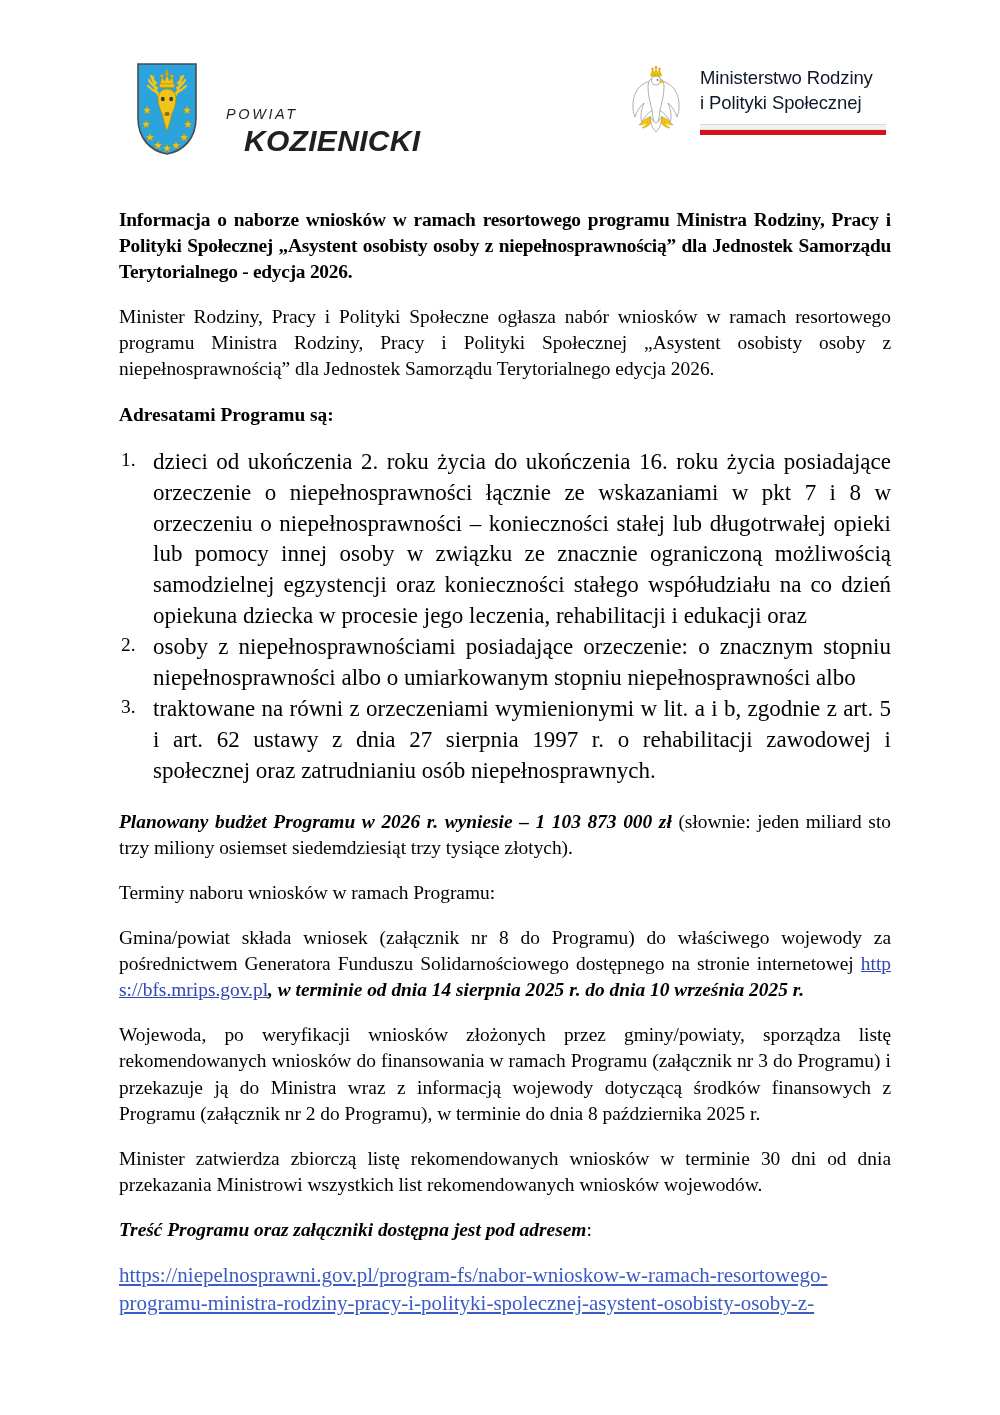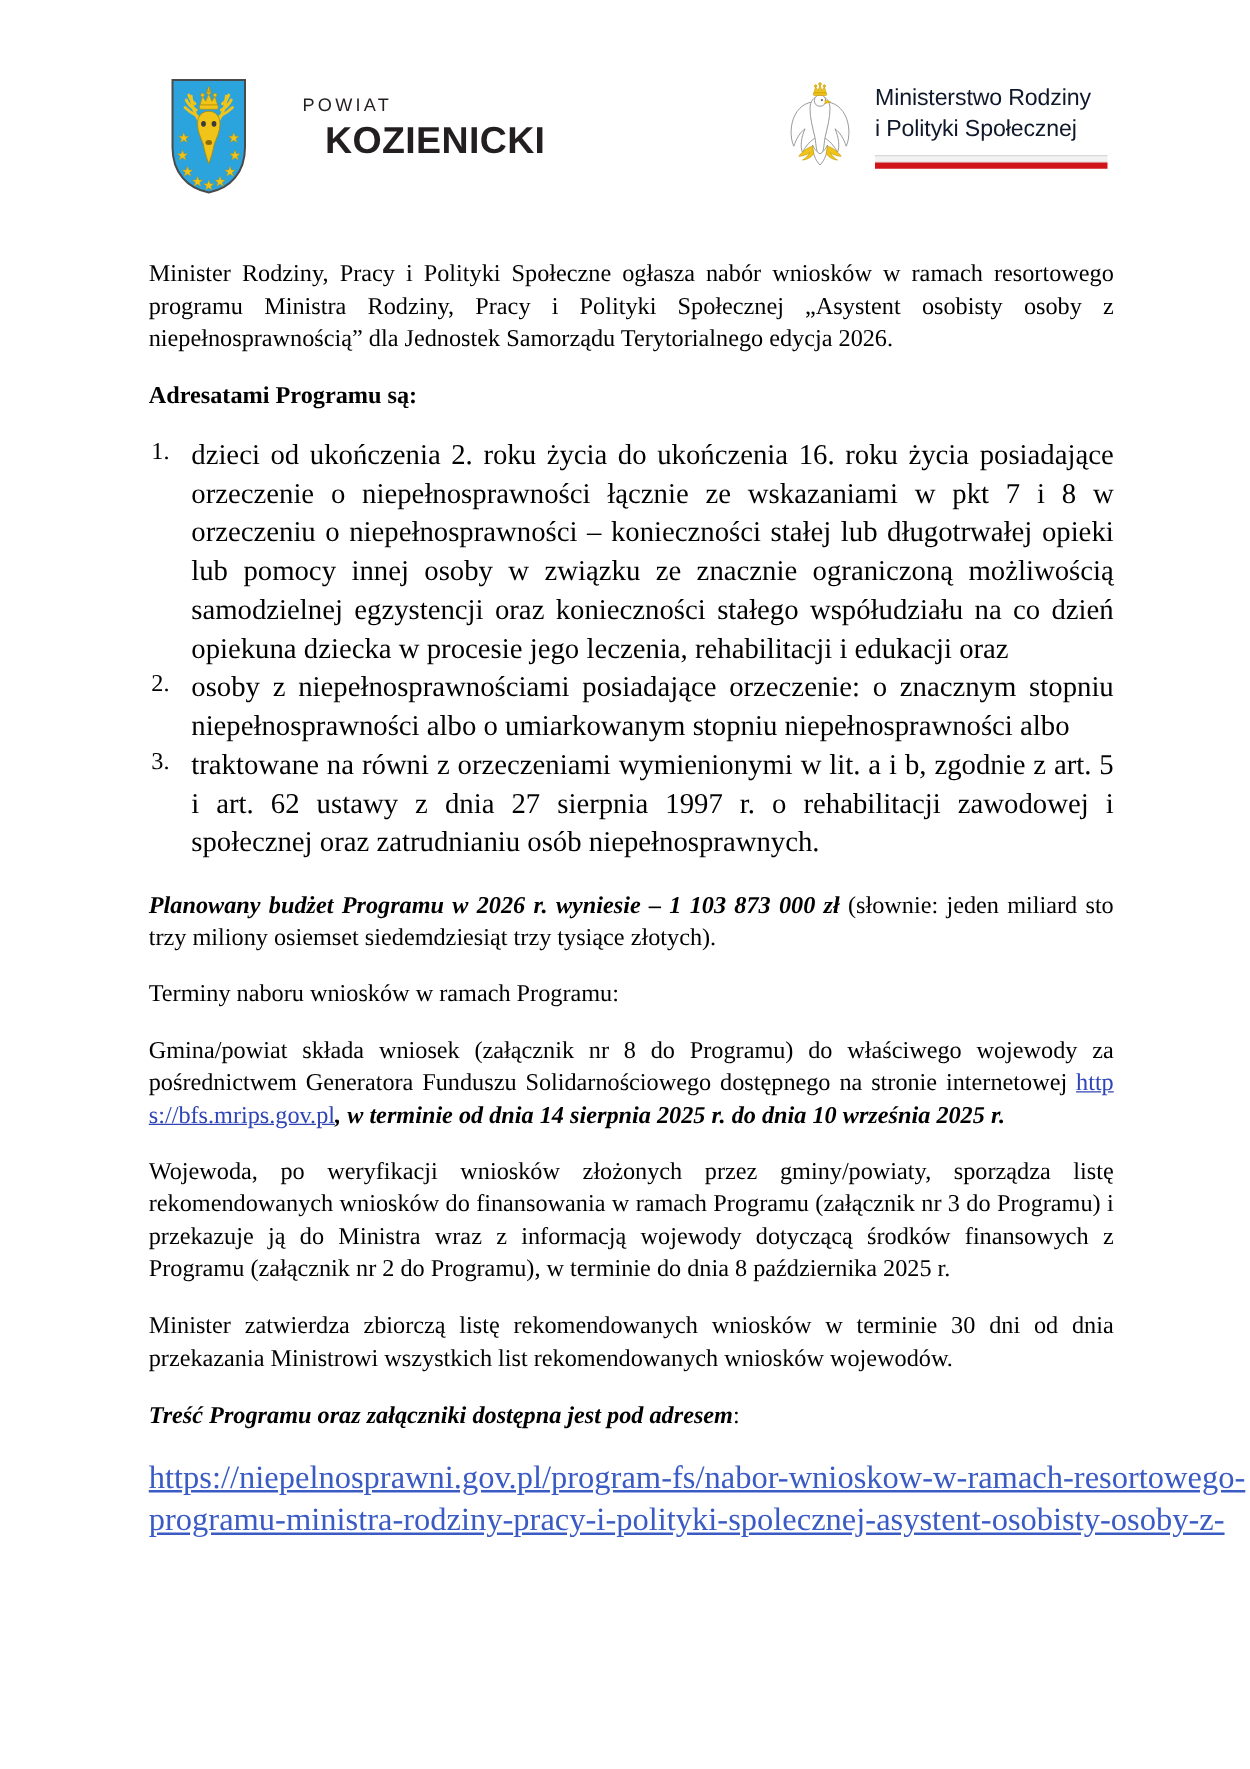--- a/index.html
+++ b/index.html
@@ -25,22 +25,23 @@
     width: 1000px;
     height: 180px;
   }
 
   
   .powiat-logo {
     position: absolute;
     left: 136px;
     top: 62px;
     display: flex;
-    align-items: flex-start;
-    gap: 42px;
+    align-items: flex-end;
+    gap: 26px;
+    font-style: italic;
   }
   .crest { width: 62px; height: 94px; display: block; }
   .powiat-wordmark {
     display: flex;
     flex-direction: column;
     align-items: flex-start;
     justify-content: center;
     padding-top: 16px;
   }
   .powiat-top {
@@ -152,21 +153,21 @@
 
   b, strong { font-weight: bold; font-style: italic; }
 
   a.doclink {
     color: #2f45b5;
     text-decoration: underline;
     word-break: break-all;
   }
   .url-block {
     display: block;
-    font-size: 26px;
+    font-size: 21px;
     line-height: 1.315;
     color: #3b5bc4;
     text-decoration: underline;
     margin: 0;
     text-align: left;
   }
   .url-block span { display: block; white-space: nowrap; }
   .bold-lead { margin-bottom: 1px; }
 </style>
 </head>
@@ -270,20 +271,21 @@
       <div class="flag-bars">
         <div class="bar-white"></div>
         <div class="bar-red"></div>
       </div>
     </div>
   </div>
 </div>
 
 <div class="doc">
 
+  <p class="block title">Informacja o naborze wniosków w ramach resortowego programu Ministra Rodziny, Pracy i Polityki Społecznej  „Asystent osobisty osoby z niepełnosprawnością” dla Jednostek Samorządu Terytorialnego - edycja 2026.</p>
 
   <p class="block">Minister Rodziny, Pracy i Polityki Społeczne ogłasza nabór wniosków w ramach resortowego programu Ministra Rodziny, Pracy i Polityki Społecznej „Asystent osobisty osoby z niepełnosprawnością” dla Jednostek Samorządu Terytorialnego edycja 2026.</p>
 
 
   <p class="block tight">Adresatami Programu są:</p>
 
   <ol class="num-list">
     <li>dzieci od ukończenia 2. roku życia do ukończenia 16. roku życia posiadające orzeczenie o niepełnosprawności łącznie ze wskazaniami w pkt 7 i 8 w orzeczeniu o niepełnosprawności – konieczności stałej lub długotrwałej opieki lub pomocy innej osoby w związku ze znacznie ograniczoną możliwością samodzielnej egzystencji oraz konieczności stałego współudziału na co dzień opiekuna dziecka w procesie jego leczenia, rehabilitacji i edukacji oraz</li>
     <li>osoby z niepełnosprawnościami posiadające orzeczenie: o znacznym stopniu niepełnosprawności albo o umiarkowanym stopniu niepełnosprawności albo</li>
     <li>traktowane na równi z orzeczeniami wymienionymi w lit. a i b, zgodnie z art. 5 i art. 62 ustawy z dnia 27 sierpnia 1997 r. o rehabilitacji zawodowej i społecznej oraz zatrudnianiu osób niepełnosprawnych.</li>

